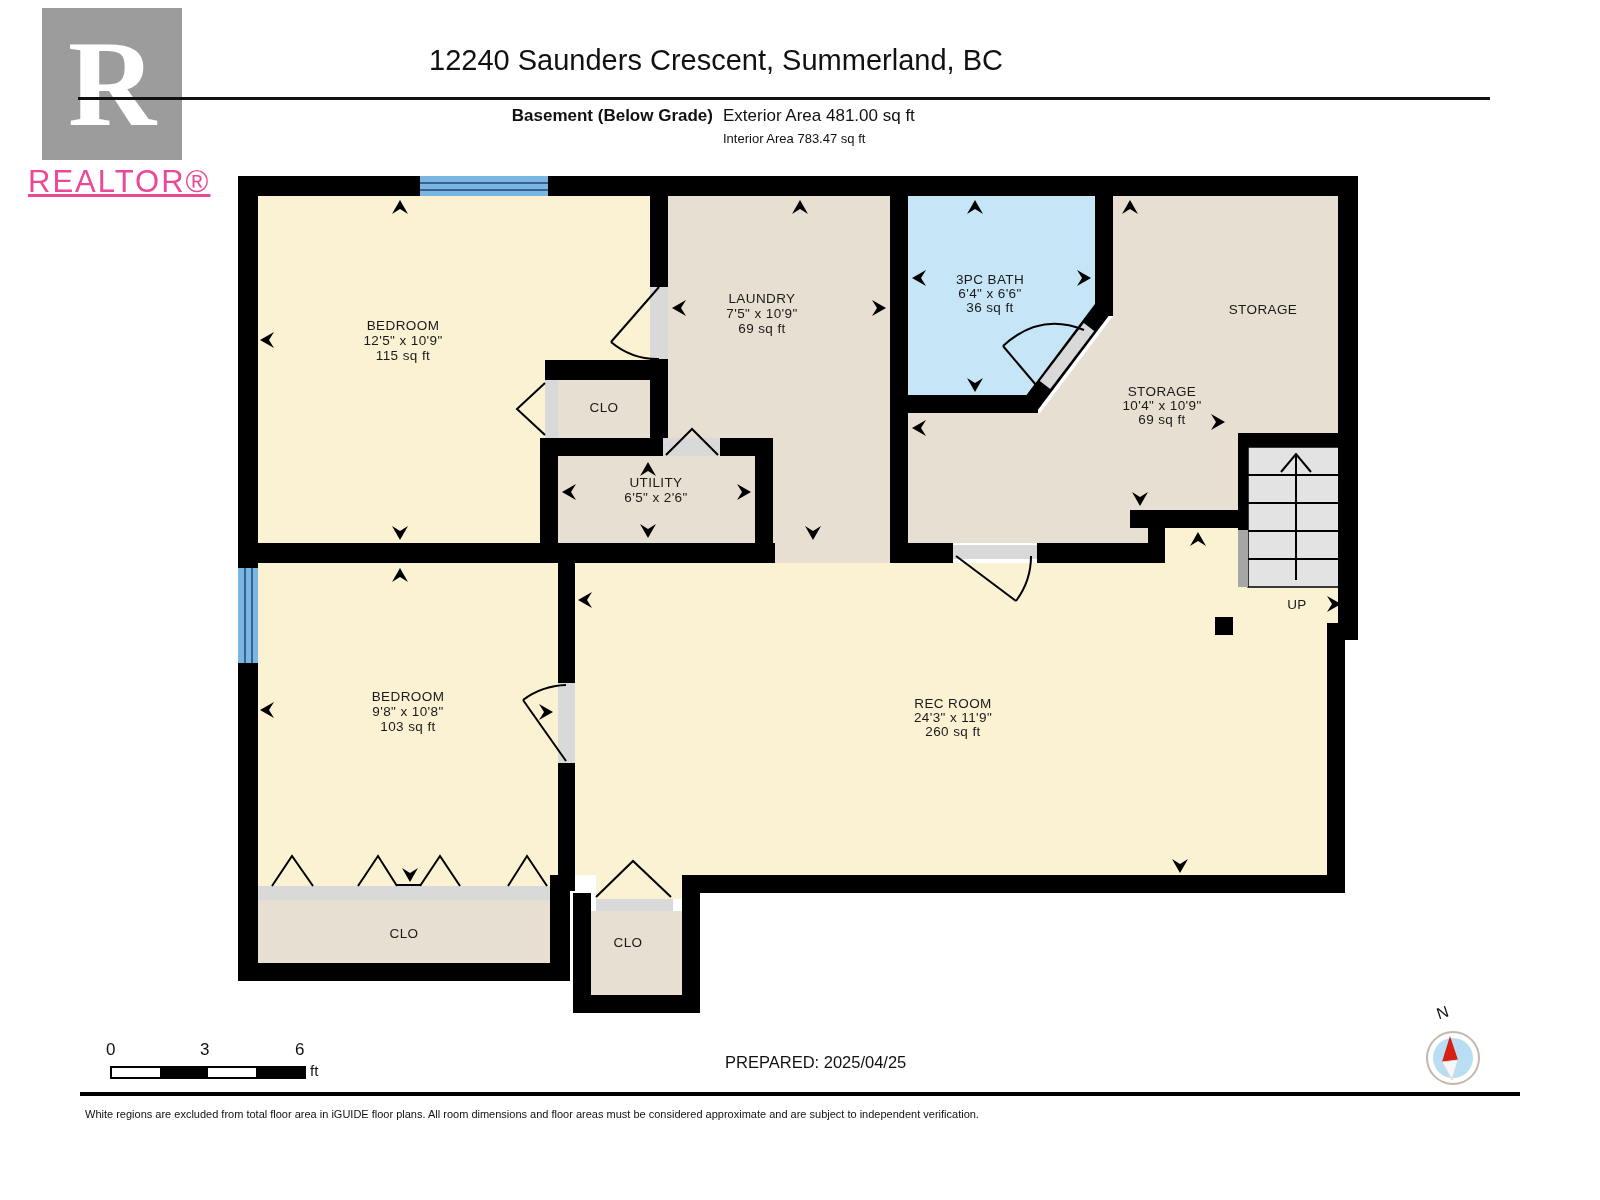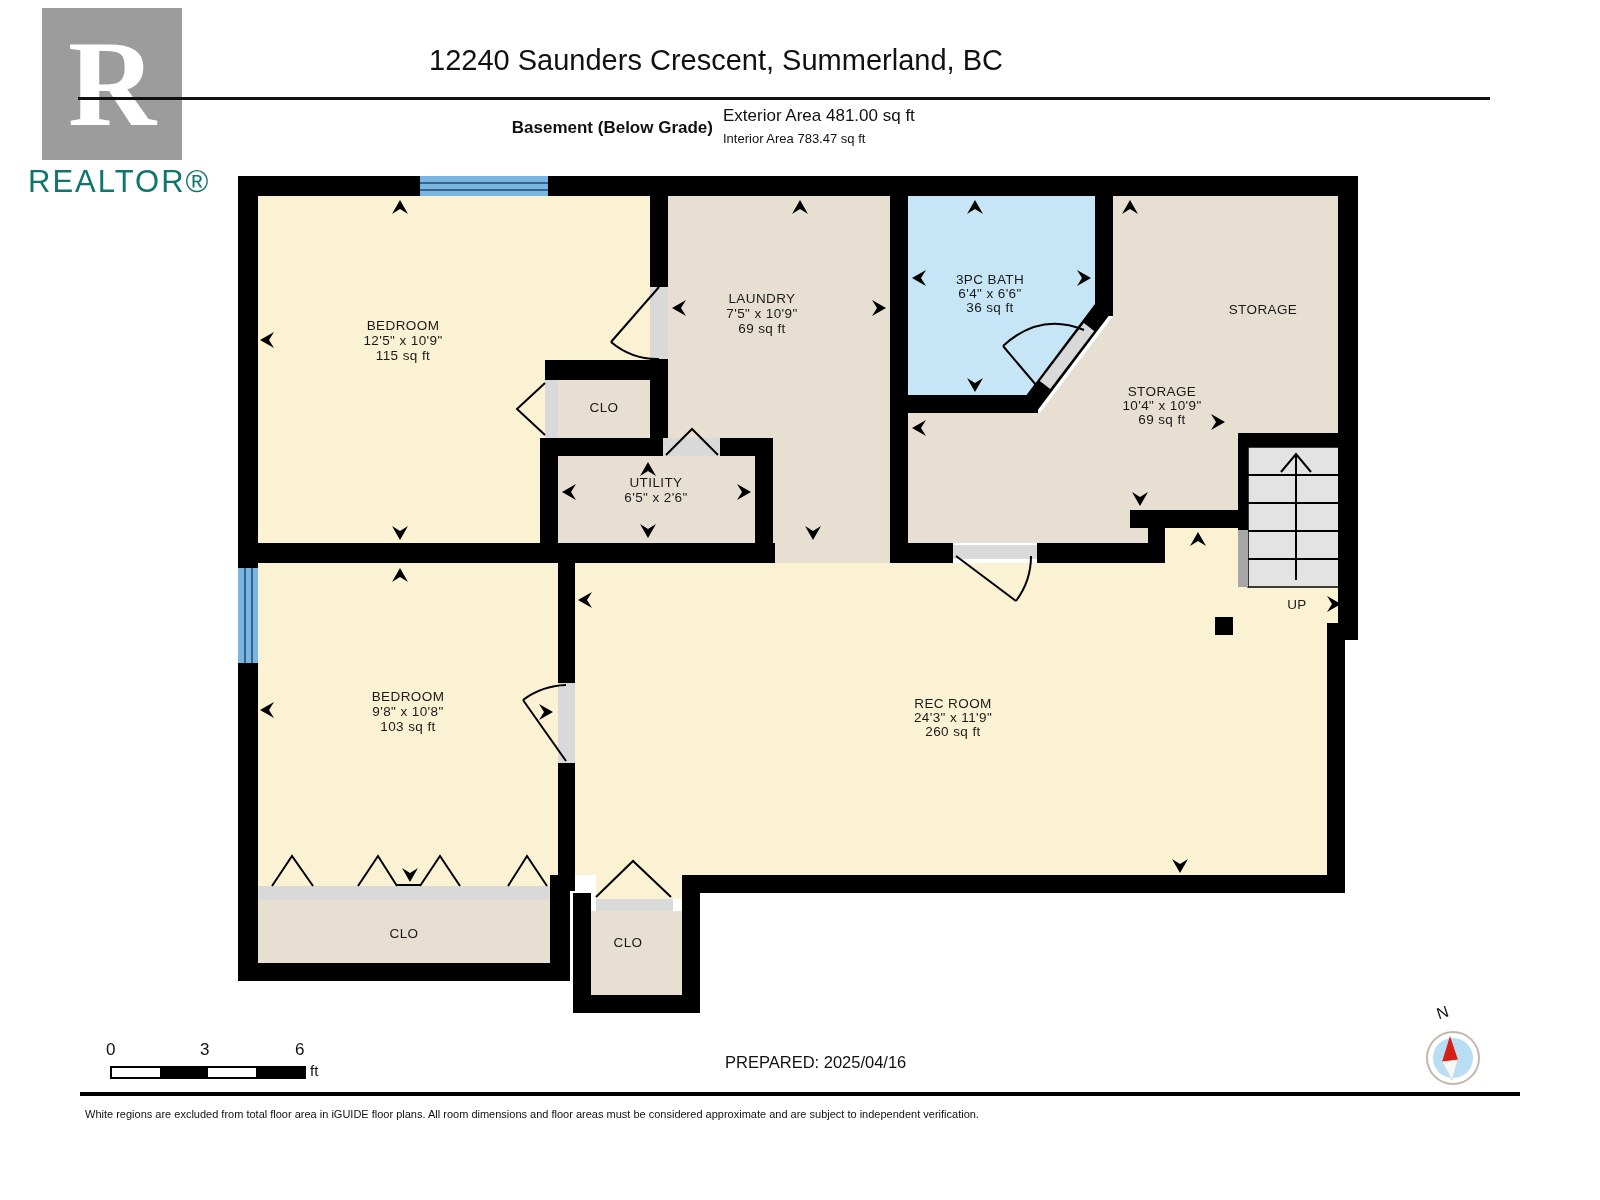--- a/index.html
+++ b/index.html
@@ -6,26 +6,26 @@
   body{
     width:1600px;height:1200px;position:relative;background:#fff;
     font-family:"Liberation Sans", sans-serif;color:#111;overflow:hidden;
   }
   .abs{position:absolute;}
   
   .logo-box{left:42px;top:8px;width:140px;height:152px;background:#9C9C9C;
     display:flex;align-items:center;justify-content:center;}
   .logo-r{font-family:"Liberation Serif", serif;font-weight:bold;font-size:122px;
     color:#fff;line-height:1;}
-  .logo-word{left:28px;top:164px;width:200px;font-size:31px;color:#0f766e;
-    letter-spacing:2px;}
+  .logo-word{left:28px;top:164px;width:200px;font-size:31px;color:#ec4899;
+    letter-spacing:2px;text-decoration:underline;}
   .page-title{left:0;top:44px;width:1432px;text-align:center;
     font-size:29px;font-weight:normal;}
   .title-rule{left:78px;top:97px;width:1412px;height:3px;background:#111;}
-  .floor-label{left:420px;top:118px;width:293px;text-align:right;
+  .floor-label{left:420px;top:106px;width:293px;text-align:right;
     font-size:17px;font-weight:bold;}
   .area-ext{left:723px;top:106px;font-size:17px;}
   .area-int{left:723px;top:131px;font-size:13px;}
   
   .tick{font-size:17px;}
   .scalebar{left:110px;top:1066px;width:192px;height:9px;border:2px solid #000;
     display:flex;}
   .scalebar span{height:100%;}
   .seg-w{width:48px;background:#fff;}
   .seg-b{width:48px;background:#000;}
@@ -229,21 +229,21 @@
 <div class="abs tick" style="left:200px;top:1040px;">3</div>
 <div class="abs tick" style="left:295px;top:1040px;">6</div>
 <div class="abs scalebar">
   <span class="seg-w"></span>
     <span class="seg-b"></span>
     <span class="seg-w"></span>
     <span class="seg-b"></span>
 </div>
 <div class="abs unit">ft</div>
 
-<div class="abs prepared">PREPARED: 2025/04/16</div>
+<div class="abs prepared">PREPARED: 2025/04/25</div>
 
 <div class="abs north-n">N</div>
 <svg class="abs" style="left:1425px;top:1030px;" width="56" height="56">
   <circle cx="28" cy="28" r="26" fill="#fff" stroke="#C5B6AE" stroke-width="2"></circle>
   <circle cx="28" cy="28" r="20" fill="#B9DDF3"></circle>
   <polygon points="25,6 17,32 33,30" fill="#D62015"></polygon>
   <polygon points="17,32 33,30 27,50" fill="#F6F6F6" stroke="#D8D8D8" stroke-width="1"></polygon>
 </svg>
 
 <div class="abs footer-rule"></div>

